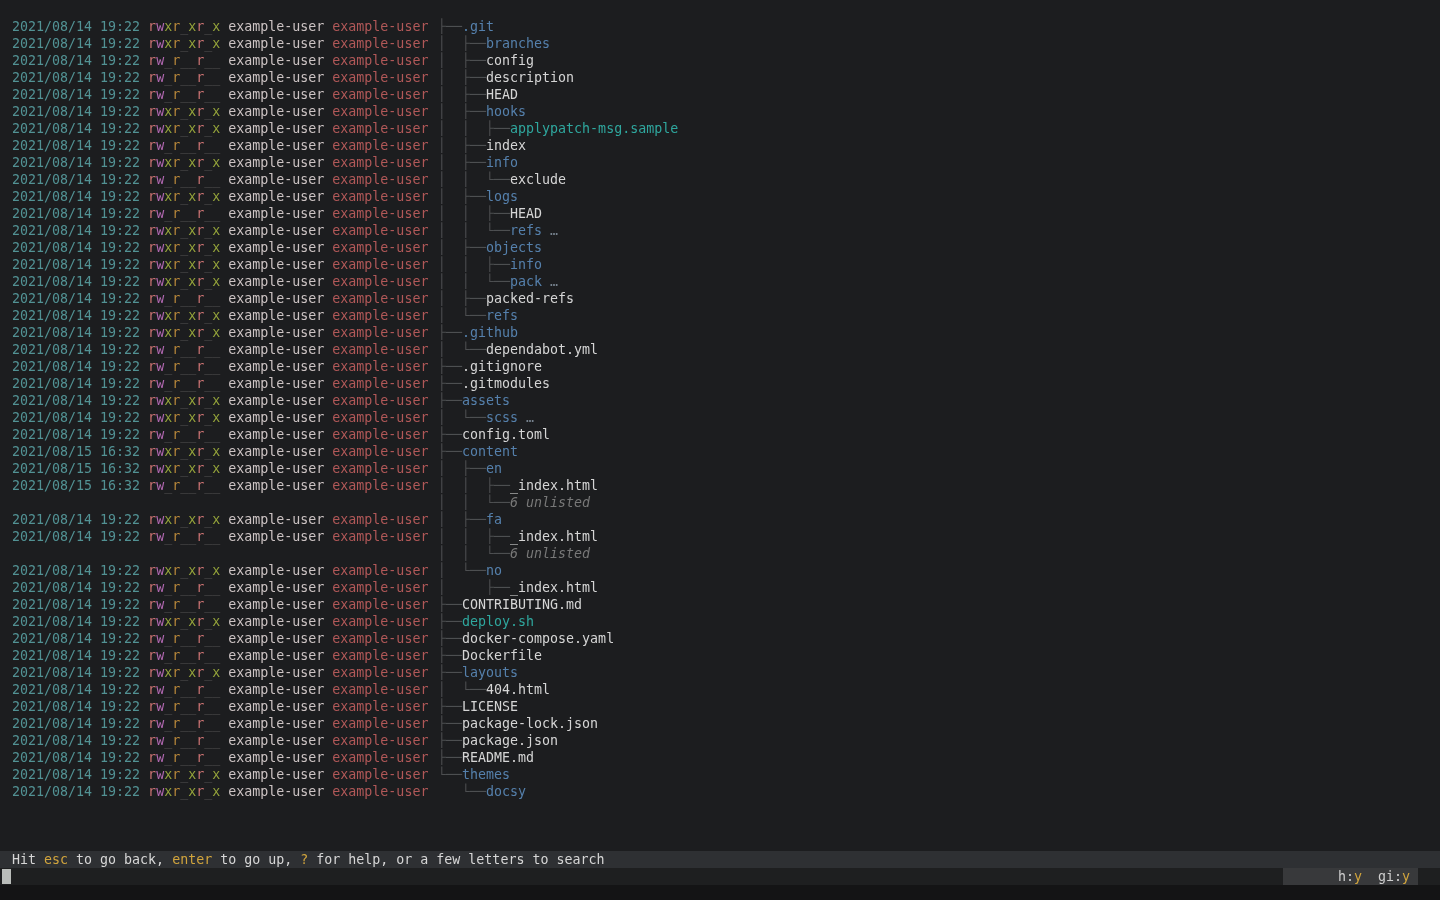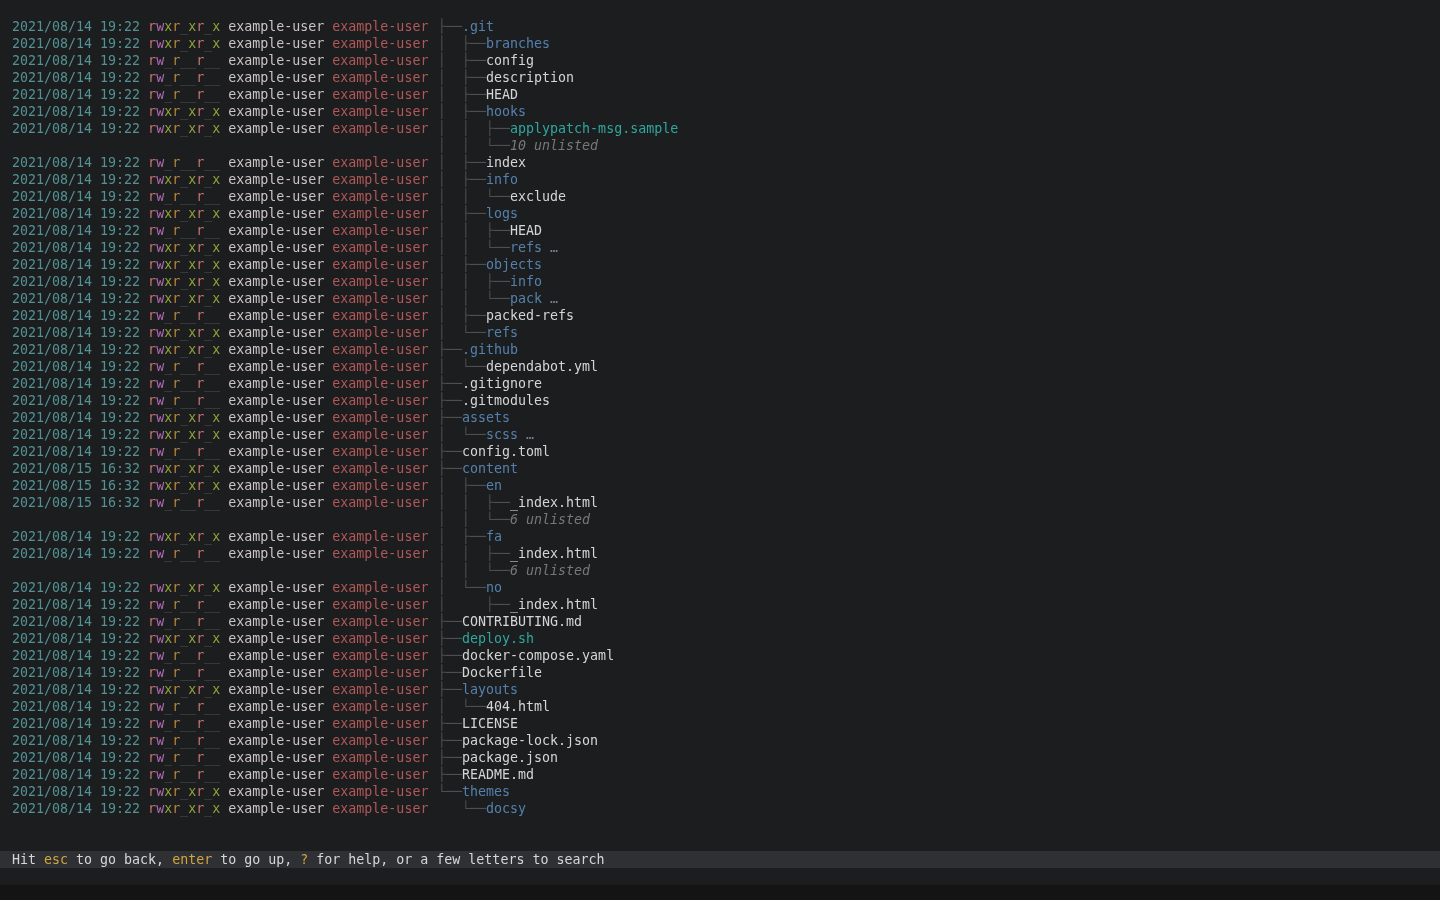--- a/index.html
+++ b/index.html
@@ -60,21 +60,20 @@
 <div class="screen">
 
   <div class="tree-panel" id="tree-panel">
       <div class="row"><span class="meta"><span class="dt"> 2021/08/14 19:22 </span><span class="perm"><span style="color: rgb(202, 114, 114);">r</span><span style="color: rgb(179, 105, 179);">w</span><span style="color: rgb(147, 162, 58);">x</span><span style="color: rgb(184, 135, 58);">r</span><span style="color: rgb(79, 79, 79);">_</span><span style="color: rgb(147, 162, 58);">x</span><span style="color: rgb(202, 114, 114);">r</span><span style="color: rgb(79, 79, 79);">_</span><span style="color: rgb(147, 162, 58);">x</span></span><span class="usr"> example-user </span><span class="grp">example-user</span></span><span class="tree"><span class="branch">├──</span><span class="nm-dir">.git</span></span></div>
       <div class="row"><span class="meta"><span class="dt"> 2021/08/14 19:22 </span><span class="perm"><span style="color: rgb(202, 114, 114);">r</span><span style="color: rgb(179, 105, 179);">w</span><span style="color: rgb(147, 162, 58);">x</span><span style="color: rgb(184, 135, 58);">r</span><span style="color: rgb(79, 79, 79);">_</span><span style="color: rgb(147, 162, 58);">x</span><span style="color: rgb(202, 114, 114);">r</span><span style="color: rgb(79, 79, 79);">_</span><span style="color: rgb(147, 162, 58);">x</span></span><span class="usr"> example-user </span><span class="grp">example-user</span></span><span class="tree"><span class="branch">│  ├──</span><span class="nm-dir">branches</span></span></div>
       <div class="row"><span class="meta"><span class="dt"> 2021/08/14 19:22 </span><span class="perm"><span style="color: rgb(202, 114, 114);">r</span><span style="color: rgb(179, 105, 179);">w</span><span style="color: rgb(79, 79, 79);">_</span><span style="color: rgb(184, 135, 58);">r</span><span style="color: rgb(79, 79, 79);">_</span><span style="color: rgb(79, 79, 79);">_</span><span style="color: rgb(202, 114, 114);">r</span><span style="color: rgb(79, 79, 79);">_</span><span style="color: rgb(79, 79, 79);">_</span></span><span class="usr"> example-user </span><span class="grp">example-user</span></span><span class="tree"><span class="branch">│  ├──</span><span class="nm-file">config</span></span></div>
       <div class="row"><span class="meta"><span class="dt"> 2021/08/14 19:22 </span><span class="perm"><span style="color: rgb(202, 114, 114);">r</span><span style="color: rgb(179, 105, 179);">w</span><span style="color: rgb(79, 79, 79);">_</span><span style="color: rgb(184, 135, 58);">r</span><span style="color: rgb(79, 79, 79);">_</span><span style="color: rgb(79, 79, 79);">_</span><span style="color: rgb(202, 114, 114);">r</span><span style="color: rgb(79, 79, 79);">_</span><span style="color: rgb(79, 79, 79);">_</span></span><span class="usr"> example-user </span><span class="grp">example-user</span></span><span class="tree"><span class="branch">│  ├──</span><span class="nm-file">description</span></span></div>
       <div class="row"><span class="meta"><span class="dt"> 2021/08/14 19:22 </span><span class="perm"><span style="color: rgb(202, 114, 114);">r</span><span style="color: rgb(179, 105, 179);">w</span><span style="color: rgb(79, 79, 79);">_</span><span style="color: rgb(184, 135, 58);">r</span><span style="color: rgb(79, 79, 79);">_</span><span style="color: rgb(79, 79, 79);">_</span><span style="color: rgb(202, 114, 114);">r</span><span style="color: rgb(79, 79, 79);">_</span><span style="color: rgb(79, 79, 79);">_</span></span><span class="usr"> example-user </span><span class="grp">example-user</span></span><span class="tree"><span class="branch">│  ├──</span><span class="nm-file">HEAD</span></span></div>
       <div class="row"><span class="meta"><span class="dt"> 2021/08/14 19:22 </span><span class="perm"><span style="color: rgb(202, 114, 114);">r</span><span style="color: rgb(179, 105, 179);">w</span><span style="color: rgb(147, 162, 58);">x</span><span style="color: rgb(184, 135, 58);">r</span><span style="color: rgb(79, 79, 79);">_</span><span style="color: rgb(147, 162, 58);">x</span><span style="color: rgb(202, 114, 114);">r</span><span style="color: rgb(79, 79, 79);">_</span><span style="color: rgb(147, 162, 58);">x</span></span><span class="usr"> example-user </span><span class="grp">example-user</span></span><span class="tree"><span class="branch">│  ├──</span><span class="nm-dir">hooks</span></span></div>
       <div class="row"><span class="meta"><span class="dt"> 2021/08/14 19:22 </span><span class="perm"><span style="color: rgb(202, 114, 114);">r</span><span style="color: rgb(179, 105, 179);">w</span><span style="color: rgb(147, 162, 58);">x</span><span style="color: rgb(184, 135, 58);">r</span><span style="color: rgb(79, 79, 79);">_</span><span style="color: rgb(147, 162, 58);">x</span><span style="color: rgb(202, 114, 114);">r</span><span style="color: rgb(79, 79, 79);">_</span><span style="color: rgb(147, 162, 58);">x</span></span><span class="usr"> example-user </span><span class="grp">example-user</span></span><span class="tree"><span class="branch">│  │  ├──</span><span class="nm-exec">applypatch-msg.sample</span></span></div>
-      <div class="row"><span class="tree"><span class="branch">│  │  └──</span><span class="nm-unlisted">10 unlisted</span></span></div>
       <div class="row"><span class="meta"><span class="dt"> 2021/08/14 19:22 </span><span class="perm"><span style="color: rgb(202, 114, 114);">r</span><span style="color: rgb(179, 105, 179);">w</span><span style="color: rgb(79, 79, 79);">_</span><span style="color: rgb(184, 135, 58);">r</span><span style="color: rgb(79, 79, 79);">_</span><span style="color: rgb(79, 79, 79);">_</span><span style="color: rgb(202, 114, 114);">r</span><span style="color: rgb(79, 79, 79);">_</span><span style="color: rgb(79, 79, 79);">_</span></span><span class="usr"> example-user </span><span class="grp">example-user</span></span><span class="tree"><span class="branch">│  ├──</span><span class="nm-file">index</span></span></div>
       <div class="row"><span class="meta"><span class="dt"> 2021/08/14 19:22 </span><span class="perm"><span style="color: rgb(202, 114, 114);">r</span><span style="color: rgb(179, 105, 179);">w</span><span style="color: rgb(147, 162, 58);">x</span><span style="color: rgb(184, 135, 58);">r</span><span style="color: rgb(79, 79, 79);">_</span><span style="color: rgb(147, 162, 58);">x</span><span style="color: rgb(202, 114, 114);">r</span><span style="color: rgb(79, 79, 79);">_</span><span style="color: rgb(147, 162, 58);">x</span></span><span class="usr"> example-user </span><span class="grp">example-user</span></span><span class="tree"><span class="branch">│  ├──</span><span class="nm-dir">info</span></span></div>
       <div class="row"><span class="meta"><span class="dt"> 2021/08/14 19:22 </span><span class="perm"><span style="color: rgb(202, 114, 114);">r</span><span style="color: rgb(179, 105, 179);">w</span><span style="color: rgb(79, 79, 79);">_</span><span style="color: rgb(184, 135, 58);">r</span><span style="color: rgb(79, 79, 79);">_</span><span style="color: rgb(79, 79, 79);">_</span><span style="color: rgb(202, 114, 114);">r</span><span style="color: rgb(79, 79, 79);">_</span><span style="color: rgb(79, 79, 79);">_</span></span><span class="usr"> example-user </span><span class="grp">example-user</span></span><span class="tree"><span class="branch">│  │  └──</span><span class="nm-file">exclude</span></span></div>
       <div class="row"><span class="meta"><span class="dt"> 2021/08/14 19:22 </span><span class="perm"><span style="color: rgb(202, 114, 114);">r</span><span style="color: rgb(179, 105, 179);">w</span><span style="color: rgb(147, 162, 58);">x</span><span style="color: rgb(184, 135, 58);">r</span><span style="color: rgb(79, 79, 79);">_</span><span style="color: rgb(147, 162, 58);">x</span><span style="color: rgb(202, 114, 114);">r</span><span style="color: rgb(79, 79, 79);">_</span><span style="color: rgb(147, 162, 58);">x</span></span><span class="usr"> example-user </span><span class="grp">example-user</span></span><span class="tree"><span class="branch">│  ├──</span><span class="nm-dir">logs</span></span></div>
       <div class="row"><span class="meta"><span class="dt"> 2021/08/14 19:22 </span><span class="perm"><span style="color: rgb(202, 114, 114);">r</span><span style="color: rgb(179, 105, 179);">w</span><span style="color: rgb(79, 79, 79);">_</span><span style="color: rgb(184, 135, 58);">r</span><span style="color: rgb(79, 79, 79);">_</span><span style="color: rgb(79, 79, 79);">_</span><span style="color: rgb(202, 114, 114);">r</span><span style="color: rgb(79, 79, 79);">_</span><span style="color: rgb(79, 79, 79);">_</span></span><span class="usr"> example-user </span><span class="grp">example-user</span></span><span class="tree"><span class="branch">│  │  ├──</span><span class="nm-file">HEAD</span></span></div>
       <div class="row"><span class="meta"><span class="dt"> 2021/08/14 19:22 </span><span class="perm"><span style="color: rgb(202, 114, 114);">r</span><span style="color: rgb(179, 105, 179);">w</span><span style="color: rgb(147, 162, 58);">x</span><span style="color: rgb(184, 135, 58);">r</span><span style="color: rgb(79, 79, 79);">_</span><span style="color: rgb(147, 162, 58);">x</span><span style="color: rgb(202, 114, 114);">r</span><span style="color: rgb(79, 79, 79);">_</span><span style="color: rgb(147, 162, 58);">x</span></span><span class="usr"> example-user </span><span class="grp">example-user</span></span><span class="tree"><span class="branch">│  │  └──</span><span class="nm-dir">refs</span><span class="suf"> …</span></span></div>
       <div class="row"><span class="meta"><span class="dt"> 2021/08/14 19:22 </span><span class="perm"><span style="color: rgb(202, 114, 114);">r</span><span style="color: rgb(179, 105, 179);">w</span><span style="color: rgb(147, 162, 58);">x</span><span style="color: rgb(184, 135, 58);">r</span><span style="color: rgb(79, 79, 79);">_</span><span style="color: rgb(147, 162, 58);">x</span><span style="color: rgb(202, 114, 114);">r</span><span style="color: rgb(79, 79, 79);">_</span><span style="color: rgb(147, 162, 58);">x</span></span><span class="usr"> example-user </span><span class="grp">example-user</span></span><span class="tree"><span class="branch">│  ├──</span><span class="nm-dir">objects</span></span></div>
       <div class="row"><span class="meta"><span class="dt"> 2021/08/14 19:22 </span><span class="perm"><span style="color: rgb(202, 114, 114);">r</span><span style="color: rgb(179, 105, 179);">w</span><span style="color: rgb(147, 162, 58);">x</span><span style="color: rgb(184, 135, 58);">r</span><span style="color: rgb(79, 79, 79);">_</span><span style="color: rgb(147, 162, 58);">x</span><span style="color: rgb(202, 114, 114);">r</span><span style="color: rgb(79, 79, 79);">_</span><span style="color: rgb(147, 162, 58);">x</span></span><span class="usr"> example-user </span><span class="grp">example-user</span></span><span class="tree"><span class="branch">│  │  ├──</span><span class="nm-dir">info</span></span></div>
       <div class="row"><span class="meta"><span class="dt"> 2021/08/14 19:22 </span><span class="perm"><span style="color: rgb(202, 114, 114);">r</span><span style="color: rgb(179, 105, 179);">w</span><span style="color: rgb(147, 162, 58);">x</span><span style="color: rgb(184, 135, 58);">r</span><span style="color: rgb(79, 79, 79);">_</span><span style="color: rgb(147, 162, 58);">x</span><span style="color: rgb(202, 114, 114);">r</span><span style="color: rgb(79, 79, 79);">_</span><span style="color: rgb(147, 162, 58);">x</span></span><span class="usr"> example-user </span><span class="grp">example-user</span></span><span class="tree"><span class="branch">│  │  └──</span><span class="nm-dir">pack</span><span class="suf"> …</span></span></div>
       <div class="row"><span class="meta"><span class="dt"> 2021/08/14 19:22 </span><span class="perm"><span style="color: rgb(202, 114, 114);">r</span><span style="color: rgb(179, 105, 179);">w</span><span style="color: rgb(79, 79, 79);">_</span><span style="color: rgb(184, 135, 58);">r</span><span style="color: rgb(79, 79, 79);">_</span><span style="color: rgb(79, 79, 79);">_</span><span style="color: rgb(202, 114, 114);">r</span><span style="color: rgb(79, 79, 79);">_</span><span style="color: rgb(79, 79, 79);">_</span></span><span class="usr"> example-user </span><span class="grp">example-user</span></span><span class="tree"><span class="branch">│  ├──</span><span class="nm-file">packed-refs</span></span></div>
@@ -104,15 +103,19 @@
       <div class="row"><span class="meta"><span class="dt"> 2021/08/14 19:22 </span><span class="perm"><span style="color: rgb(202, 114, 114);">r</span><span style="color: rgb(179, 105, 179);">w</span><span style="color: rgb(79, 79, 79);">_</span><span style="color: rgb(184, 135, 58);">r</span><span style="color: rgb(79, 79, 79);">_</span><span style="color: rgb(79, 79, 79);">_</span><span style="color: rgb(202, 114, 114);">r</span><span style="color: rgb(79, 79, 79);">_</span><span style="color: rgb(79, 79, 79);">_</span></span><span class="usr"> example-user </span><span class="grp">example-user</span></span><span class="tree"><span class="branch">├──</span><span class="nm-file">LICENSE</span></span></div>
       <div class="row"><span class="meta"><span class="dt"> 2021/08/14 19:22 </span><span class="perm"><span style="color: rgb(202, 114, 114);">r</span><span style="color: rgb(179, 105, 179);">w</span><span style="color: rgb(79, 79, 79);">_</span><span style="color: rgb(184, 135, 58);">r</span><span style="color: rgb(79, 79, 79);">_</span><span style="color: rgb(79, 79, 79);">_</span><span style="color: rgb(202, 114, 114);">r</span><span style="color: rgb(79, 79, 79);">_</span><span style="color: rgb(79, 79, 79);">_</span></span><span class="usr"> example-user </span><span class="grp">example-user</span></span><span class="tree"><span class="branch">├──</span><span class="nm-file">package-lock.json</span></span></div>
       <div class="row"><span class="meta"><span class="dt"> 2021/08/14 19:22 </span><span class="perm"><span style="color: rgb(202, 114, 114);">r</span><span style="color: rgb(179, 105, 179);">w</span><span style="color: rgb(79, 79, 79);">_</span><span style="color: rgb(184, 135, 58);">r</span><span style="color: rgb(79, 79, 79);">_</span><span style="color: rgb(79, 79, 79);">_</span><span style="color: rgb(202, 114, 114);">r</span><span style="color: rgb(79, 79, 79);">_</span><span style="color: rgb(79, 79, 79);">_</span></span><span class="usr"> example-user </span><span class="grp">example-user</span></span><span class="tree"><span class="branch">├──</span><span class="nm-file">package.json</span></span></div>
       <div class="row"><span class="meta"><span class="dt"> 2021/08/14 19:22 </span><span class="perm"><span style="color: rgb(202, 114, 114);">r</span><span style="color: rgb(179, 105, 179);">w</span><span style="color: rgb(79, 79, 79);">_</span><span style="color: rgb(184, 135, 58);">r</span><span style="color: rgb(79, 79, 79);">_</span><span style="color: rgb(79, 79, 79);">_</span><span style="color: rgb(202, 114, 114);">r</span><span style="color: rgb(79, 79, 79);">_</span><span style="color: rgb(79, 79, 79);">_</span></span><span class="usr"> example-user </span><span class="grp">example-user</span></span><span class="tree"><span class="branch">├──</span><span class="nm-file">README.md</span></span></div>
       <div class="row"><span class="meta"><span class="dt"> 2021/08/14 19:22 </span><span class="perm"><span style="color: rgb(202, 114, 114);">r</span><span style="color: rgb(179, 105, 179);">w</span><span style="color: rgb(147, 162, 58);">x</span><span style="color: rgb(184, 135, 58);">r</span><span style="color: rgb(79, 79, 79);">_</span><span style="color: rgb(147, 162, 58);">x</span><span style="color: rgb(202, 114, 114);">r</span><span style="color: rgb(79, 79, 79);">_</span><span style="color: rgb(147, 162, 58);">x</span></span><span class="usr"> example-user </span><span class="grp">example-user</span></span><span class="tree"><span class="branch">└──</span><span class="nm-dir">themes</span></span></div>
       <div class="row"><span class="meta"><span class="dt"> 2021/08/14 19:22 </span><span class="perm"><span style="color: rgb(202, 114, 114);">r</span><span style="color: rgb(179, 105, 179);">w</span><span style="color: rgb(147, 162, 58);">x</span><span style="color: rgb(184, 135, 58);">r</span><span style="color: rgb(79, 79, 79);">_</span><span style="color: rgb(147, 162, 58);">x</span><span style="color: rgb(202, 114, 114);">r</span><span style="color: rgb(79, 79, 79);">_</span><span style="color: rgb(147, 162, 58);">x</span></span><span class="usr"> example-user </span><span class="grp">example-user</span></span><span class="tree"><span class="branch">   └──</span><span class="nm-dir">docsy</span></span></div>
     </div>
 
   <div class="status-bar" id="status-bar"><span>Hit </span><span class="key">esc</span><span> to go back, </span><span class="key">enter</span><span> to go up, </span><span class="key">?</span><span> for help, or a few letters to search</span></div>
 
+  <div class="input-line">
+    <span class="cursor"></span>
+    <div class="flags" id="flags"><span>h:</span><span class="flag-val">y</span><span>  </span><span>gi:</span><span class="flag-val">y</span></div>
+  </div>
 
   <div class="bottom-strip"></div>
 </div>
 
 </body></html>

